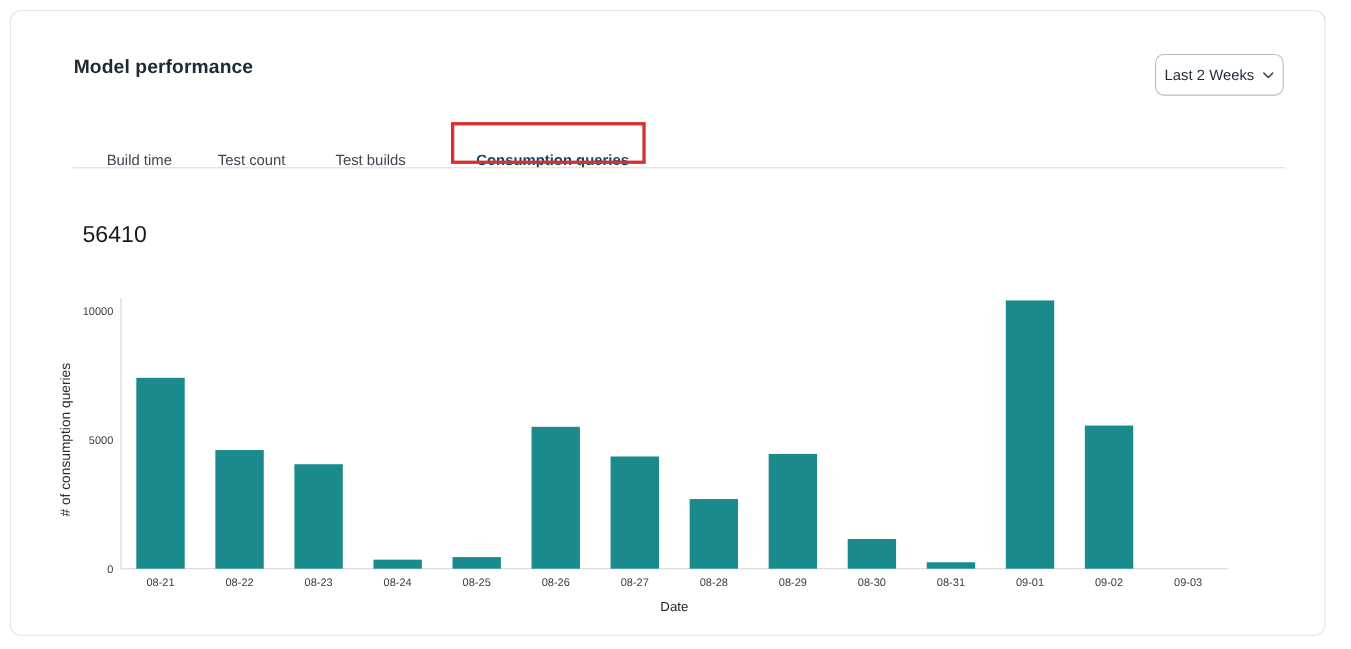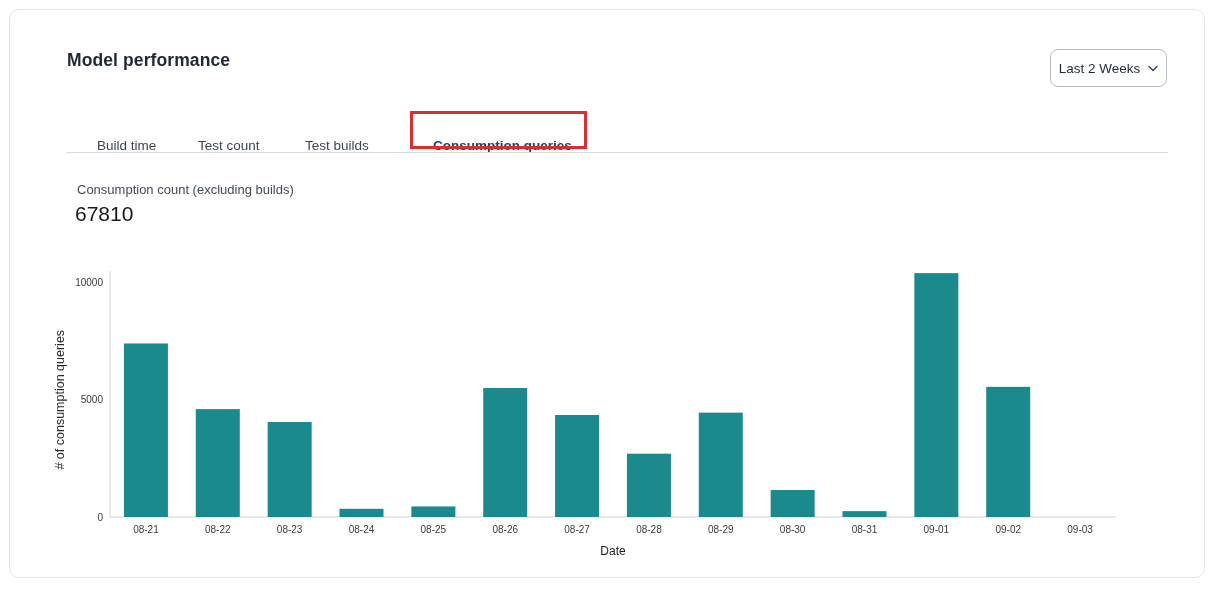--- a/index.html
+++ b/index.html
@@ -36,22 +36,21 @@
     </div>
 
     <div class="tab" style="left:87px">Build time</div>
     <div class="tab" style="left:188px">Test count</div>
     <div class="tab" style="left:295px">Test builds</div>
     <div class="tab active" style="left:423px">Consumption queries</div>
 
     <div class="tab-underline-row"></div>
     <div class="annotation-box"></div>
 
-    <div class="metric-label">Consumption count (excluding builds)</div>
-    <div class="metric-value">67810</div>
+    <div class="metric-value">56410</div>
 
     <div class="chart-wrap">
       <svg width="1130" height="305" viewBox="0 0 1130 305">
           <line x1="60" y1="8" x2="60" y2="254" stroke="#d3d3d7" stroke-width="1"></line>
           <line x1="60" y1="254" x2="1066" y2="254" stroke="#d3d3d7" stroke-width="1"></line>
           <text x="53" y="257.5" text-anchor="end" font-size="10" fill="#3c3c3c">0</text>
           <text x="53" y="140.25" text-anchor="end" font-size="10" fill="#3c3c3c">5000</text>
           <text x="53" y="23" text-anchor="end" font-size="10" fill="#3c3c3c">10000</text>
           <text x="14" y="136.75" text-anchor="middle" font-size="12.5" fill="#2a2a2a" transform="rotate(-90 14 136.75)"># of consumption queries</text>
           <rect x="73.92857142857143" y="80.47" width="44" height="173.53" fill="#1a8a8d"></rect>

